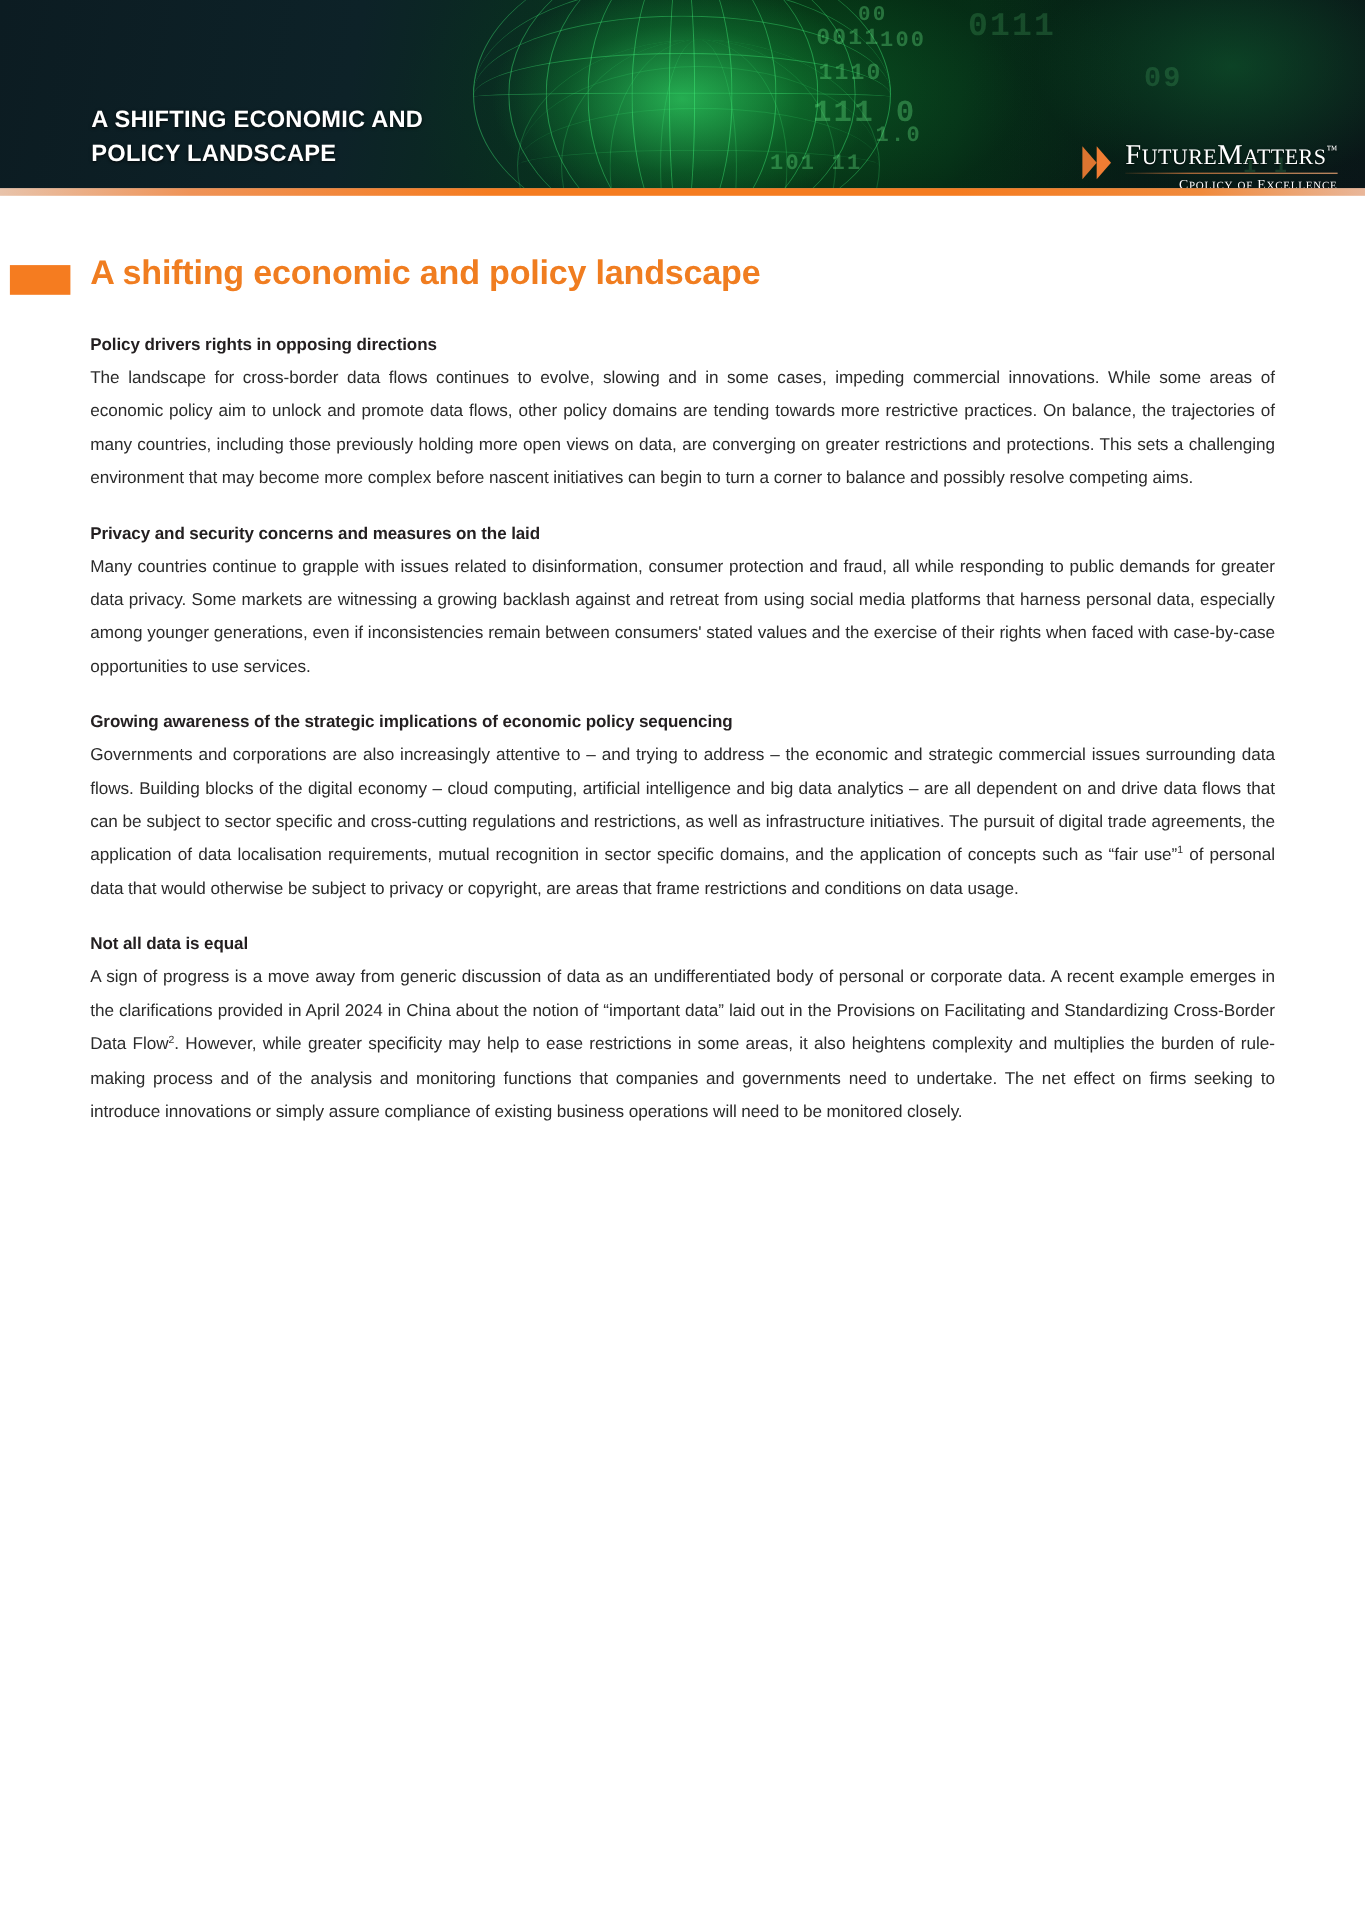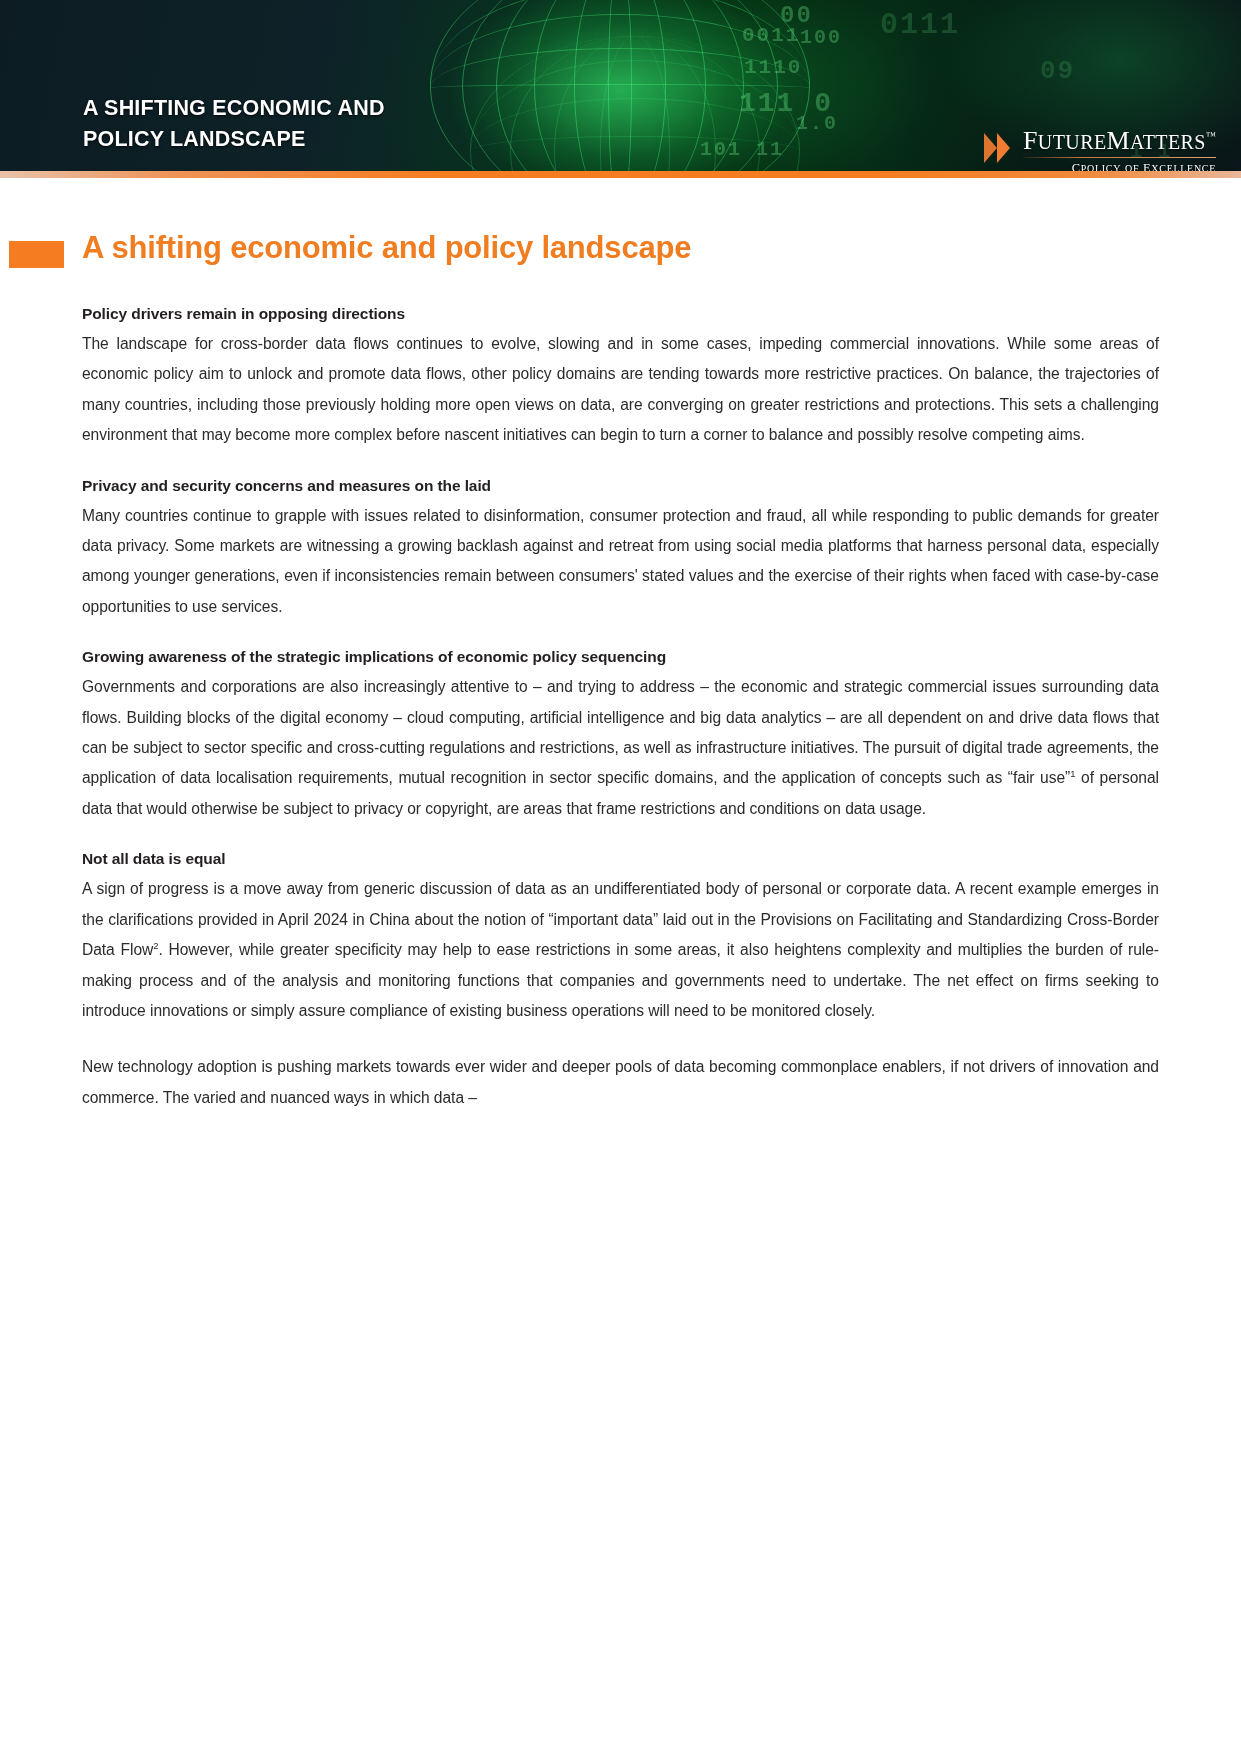--- a/index.html
+++ b/index.html
@@ -202,21 +202,21 @@
   <div class="globe globe2">
     <div class="merid" style="left:0;right:0;opacity:.5"></div>
     <div class="merid" style="left:40px;right:40px;opacity:.5"></div>
     <div class="merid" style="left:84px;right:84px;opacity:.5"></div>
     <div class="merid" style="left:130px;right:130px;opacity:.5"></div>
     <div class="par" style="top:24px;height:180px;opacity:.45"></div>
     <div class="par" style="top:62px;height:106px;opacity:.45"></div>
     <div class="par" style="top:100px;height:30px;opacity:.45"></div>
   </div>
 
-  <div class="bin" style="left:780px;top:2px;font-size:24px;">00</div>
+  <div class="bin" style="left:780px;top:2px;font-size:19px;">00</div>
   <div class="bin" style="left:742px;top:24px;font-size:21px;">0011</div>
   <div class="bin" style="left:800px;top:26px;font-size:20px;">100</div>
   <div class="bin" style="left:744px;top:56px;font-size:21px;">1110</div>
   <div class="bin" style="left:739px;top:88px;font-size:28px;">111 0</div>
   <div class="bin" style="left:796px;top:112px;font-size:20px;">1.0</div>
   <div class="bin" style="left:700px;top:138px;font-size:20px;">101  11</div>
   <div class="bin" style="left:880px;top:8px;font-size:30px;opacity:.55">0111</div>
   <div class="bin" style="left:1040px;top:56px;font-size:26px;opacity:.5">09</div>
   <div class="bin" style="left:1130px;top:140px;font-size:20px;opacity:.45">1 1</div>
 
@@ -242,38 +242,37 @@
 <div class="page">
 
   <div class="title-row">
     <div class="title-marker"></div>
     <div class="page-title">A shifting economic and policy landscape</div>
   </div>
 
   <div class="content">
 
     <div class="section">
-      <h3 class="sec-head">Policy drivers remain in opposing directions</h3>
+      <h3 class="sec-head">Policy drivers rights in opposing directions</h3>
       <p class="body-text">The landscape for cross-border data flows continues to evolve, slowing and in some cases, impeding commercial innovations. While some areas of economic policy aim to unlock and promote data flows, other policy domains are tending towards more restrictive practices. On balance, the trajectories of many countries, including those previously holding more open views on data, are converging on greater restrictions and protections. This sets a challenging environment that may become more complex before nascent initiatives can begin to turn a corner to balance and possibly resolve competing aims.</p>
     </div>
 
     <div class="section">
       <h3 class="sec-head">Privacy and security concerns and measures on the laid</h3>
       <p class="body-text">Many countries continue to grapple with issues related to disinformation, consumer protection and fraud, all while responding to public demands for greater data privacy. Some markets are witnessing a growing backlash against and retreat from using social media platforms that harness personal data, especially among younger generations, even if inconsistencies remain between consumers' stated values and the exercise of their rights when faced with case-by-case opportunities to use services.</p>
     </div>
 
     <div class="section">
       <h3 class="sec-head">Growing awareness of the strategic implications of economic policy sequencing</h3>
       <p class="body-text"><span>Governments and corporations are also increasingly attentive to – and trying to address –  the economic and strategic commercial issues surrounding data flows. Building blocks of the digital economy – cloud computing, artificial intelligence and big data analytics – are all dependent on and drive data flows that can be subject to sector specific and cross-cutting regulations and restrictions, as well as infrastructure initiatives. The pursuit of digital trade agreements, the application of data localisation requirements, mutual recognition in sector specific domains, and the application of concepts such as “fair use”</span><sup class="fn">1</sup><span> of personal data that would otherwise be subject to privacy or copyright, are areas that frame restrictions and conditions on data usage.</span></p>
     </div>
 
     <div class="section">
       <h3 class="sec-head">Not all data is equal</h3>
       <p class="body-text"><span>A sign of progress is a move away from generic discussion of data as an undifferentiated body of personal or corporate data. A recent example emerges in the clarifications provided in April 2024 in China about the notion of “important data” laid out in the Provisions on Facilitating and Standardizing Cross-Border Data Flow</span><sup class="fn">2</sup><span>. However, while greater specificity may help to ease restrictions in some areas, it also heightens complexity and multiplies the burden of rule-making process and of the analysis and monitoring functions that companies and governments need to undertake. The net effect on firms seeking to introduce innovations or simply assure compliance of existing business operations will need to be monitored closely.</span></p>
     </div>
 
     <div class="section">
-      <p class="body-text">New technology adoption is pushing markets towards ever wider and deeper pools of data becoming commonplace enablers, if not drivers of innovation and commerce. The varied and nuanced ways in which data –</p>
     </div>
 
   </div>
 
 </div>
 
 </body></html>

